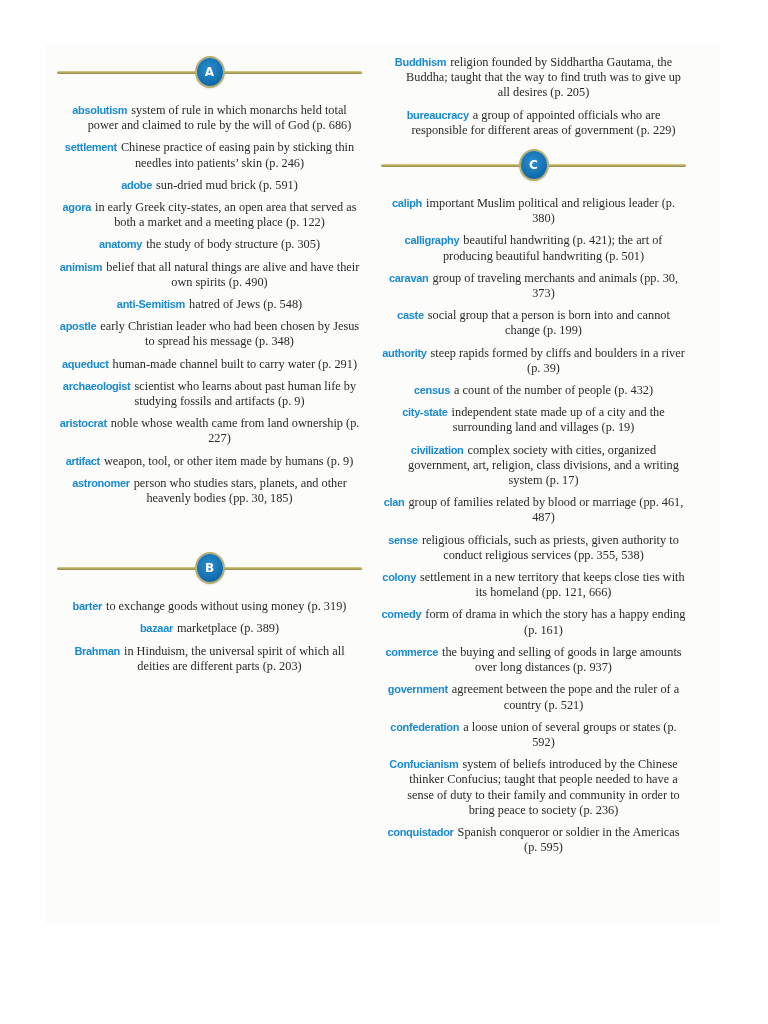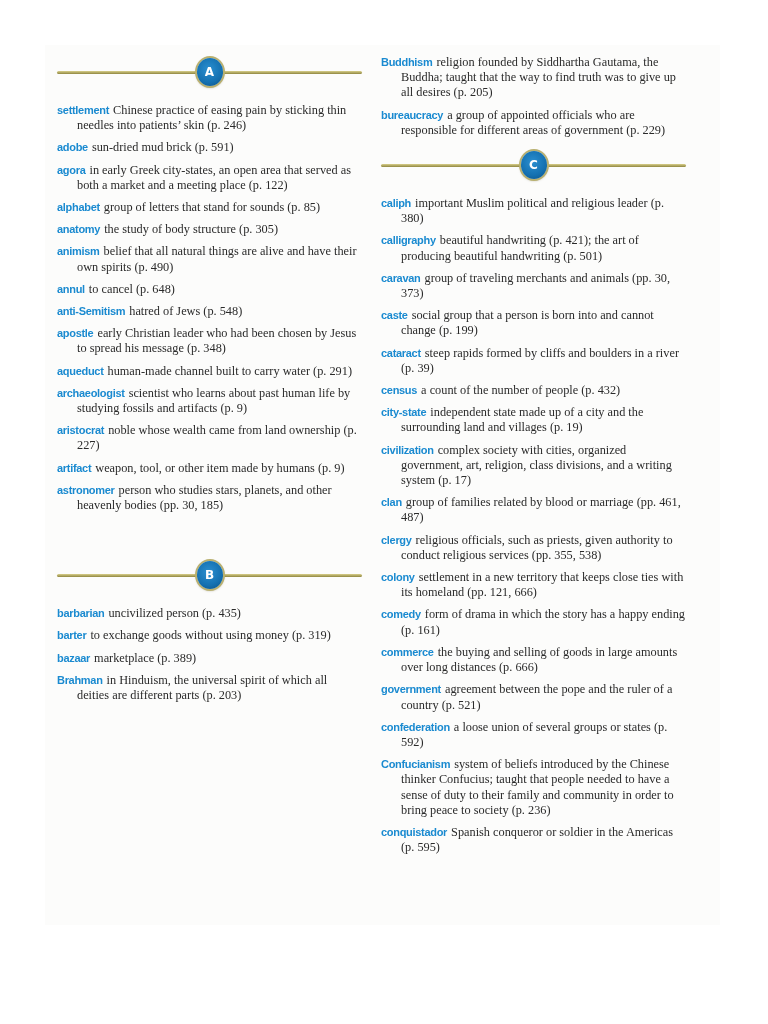--- a/index.html
+++ b/index.html
@@ -25,21 +25,21 @@
   .divider .badge {
     position: absolute; left: 50%; top: 3px; width: 26px; height: 28px; margin-left: -13px;
     border-radius: 50%;
     background: radial-gradient(circle at 45% 40%, #2a8fd0 0%, #1470b0 60%, #0d4f80 100%);
     box-shadow: 0 0 0 2px #b9b070, 0 1px 3px rgba(60,50,0,0.6);
     color: #fff; font-family: "DejaVu Sans", sans-serif; font-weight: bold; font-size: 12px;
     display: flex; align-items: center; justify-content: center;
   }
   .entry {
     font-size: 12.3px; line-height: 15.2px; margin: 0 0 7px 0;
-    padding-left: 20px; text-indent: -20px;
+    padding-left: 20px; text-indent: -20px; text-align: center;
   }
   .term {
     font-family: "Liberation Sans", "DejaVu Sans", sans-serif; font-weight: bold;
     color: #1a8ad0; font-size: 11px; letter-spacing: -0.3px; margin-right: 4px;
   }
   .def { color: #2a2a2a; }
   .spacer-b { height: 28px; }
 </style>
 </head>
 <body>
@@ -47,45 +47,43 @@
 <div class="page">
 
   <div class="col col-left">
 
     <div class="divider">
       <div class="line"></div>
       <div class="badge">A</div>
     </div>
 
     <div id="list-A">
+      <p class="entry"><span class="term">absolutism</span><span class="def">system of rule in which monarchs held total power and claimed to rule by the will of God (p. 686)</span></p>
       <p class="entry"><span class="term">settlement</span><span class="def">Chinese practice of easing pain by sticking thin needles into patients’ skin (p. 246)</span></p>
       <p class="entry"><span class="term">adobe</span><span class="def">sun-dried mud brick (p. 591)</span></p>
       <p class="entry"><span class="term">agora</span><span class="def">in early Greek city-states, an open area that served as both a market and a meeting place (p. 122)</span></p>
-      <p class="entry"><span class="term">alphabet</span><span class="def">group of letters that stand for sounds (p. 85)</span></p>
       <p class="entry"><span class="term">anatomy</span><span class="def">the study of body structure (p. 305)</span></p>
       <p class="entry"><span class="term">animism</span><span class="def">belief that all natural things are alive and have their own spirits (p. 490)</span></p>
-      <p class="entry"><span class="term">annul</span><span class="def">to cancel (p. 648)</span></p>
       <p class="entry"><span class="term">anti-Semitism</span><span class="def">hatred of Jews (p. 548)</span></p>
       <p class="entry"><span class="term">apostle</span><span class="def">early Christian leader who had been chosen by Jesus to spread his message (p. 348)</span></p>
       <p class="entry"><span class="term">aqueduct</span><span class="def">human-made channel built to carry water (p. 291)</span></p>
       <p class="entry"><span class="term">archaeologist</span><span class="def">scientist who learns about past human life by studying fossils and artifacts (p. 9)</span></p>
       <p class="entry"><span class="term">aristocrat</span><span class="def">noble whose wealth came from land ownership (p. 227)</span></p>
       <p class="entry"><span class="term">artifact</span><span class="def">weapon, tool, or other item made by humans (p. 9)</span></p>
       <p class="entry"><span class="term">astronomer</span><span class="def">person who studies stars, planets, and other heavenly bodies (pp. 30, 185)</span></p>
     </div>
 
     <div class="spacer-b"></div>
 
     <div class="divider">
       <div class="line"></div>
       <div class="badge">B</div>
     </div>
 
     <div id="list-B">
-      <p class="entry"><span class="term">barbarian</span><span class="def">uncivilized person (p. 435)</span></p>
       <p class="entry"><span class="term">barter</span><span class="def">to exchange goods without using money (p. 319)</span></p>
       <p class="entry"><span class="term">bazaar</span><span class="def">marketplace (p. 389)</span></p>
       <p class="entry"><span class="term">Brahman</span><span class="def">in Hinduism, the universal spirit of which all deities are different parts (p. 203)</span></p>
     </div>
   </div>
 
   <div class="col col-right">
     <div>
       <p class="entry"><span class="term">Buddhism</span><span class="def">religion founded by Siddhartha Gautama, the Buddha; taught that the way to find truth was to give up all desires (p. 205)</span></p>
       <p class="entry"><span class="term">bureaucracy</span><span class="def">a group of appointed officials who are responsible for different areas of government (p. 229)</span></p>
@@ -94,28 +92,28 @@
     <div class="divider">
       <div class="line"></div>
       <div class="badge">C</div>
     </div>
 
     <div>
       <p class="entry"><span class="term">caliph</span><span class="def">important Muslim political and religious leader (p. 380)</span></p>
       <p class="entry"><span class="term">calligraphy</span><span class="def">beautiful handwriting (p. 421); the art of producing beautiful handwriting (p. 501)</span></p>
       <p class="entry"><span class="term">caravan</span><span class="def">group of traveling merchants and animals (pp. 30, 373)</span></p>
       <p class="entry"><span class="term">caste</span><span class="def">social group that a person is born into and cannot change (p. 199)</span></p>
-      <p class="entry"><span class="term">cataract</span><span class="def">steep rapids formed by cliffs and boulders in a river (p. 39)</span></p>
+      <p class="entry"><span class="term">authority</span><span class="def">steep rapids formed by cliffs and boulders in a river (p. 39)</span></p>
       <p class="entry"><span class="term">census</span><span class="def">a count of the number of people (p. 432)</span></p>
       <p class="entry"><span class="term">city-state</span><span class="def">independent state made up of a city and the surrounding land and villages (p. 19)</span></p>
       <p class="entry"><span class="term">civilization</span><span class="def">complex society with cities, organized government, art, religion, class divisions, and a writing system (p. 17)</span></p>
       <p class="entry"><span class="term">clan</span><span class="def">group of families related by blood or marriage (pp. 461, 487)</span></p>
-      <p class="entry"><span class="term">clergy</span><span class="def">religious officials, such as priests, given authority to conduct religious services (pp. 355, 538)</span></p>
+      <p class="entry"><span class="term">sense</span><span class="def">religious officials, such as priests, given authority to conduct religious services (pp. 355, 538)</span></p>
       <p class="entry"><span class="term">colony</span><span class="def">settlement in a new territory that keeps close ties with its homeland (pp. 121, 666)</span></p>
       <p class="entry"><span class="term">comedy</span><span class="def">form of drama in which the story has a happy ending (p. 161)</span></p>
-      <p class="entry"><span class="term">commerce</span><span class="def">the buying and selling of goods in large amounts over long distances (p. 666)</span></p>
+      <p class="entry"><span class="term">commerce</span><span class="def">the buying and selling of goods in large amounts over long distances (p. 937)</span></p>
       <p class="entry"><span class="term">government</span><span class="def">agreement between the pope and the ruler of a country (p. 521)</span></p>
       <p class="entry"><span class="term">confederation</span><span class="def">a loose union of several groups or states (p. 592)</span></p>
       <p class="entry"><span class="term">Confucianism</span><span class="def">system of beliefs introduced by the Chinese thinker Confucius; taught that people needed to have a sense of duty to their family and community in order to bring peace to society (p. 236)</span></p>
       <p class="entry"><span class="term">conquistador</span><span class="def">Spanish conqueror or soldier in the Americas (p. 595)</span></p>
     </div>
   </div>
 </div>
 
 </body></html>

